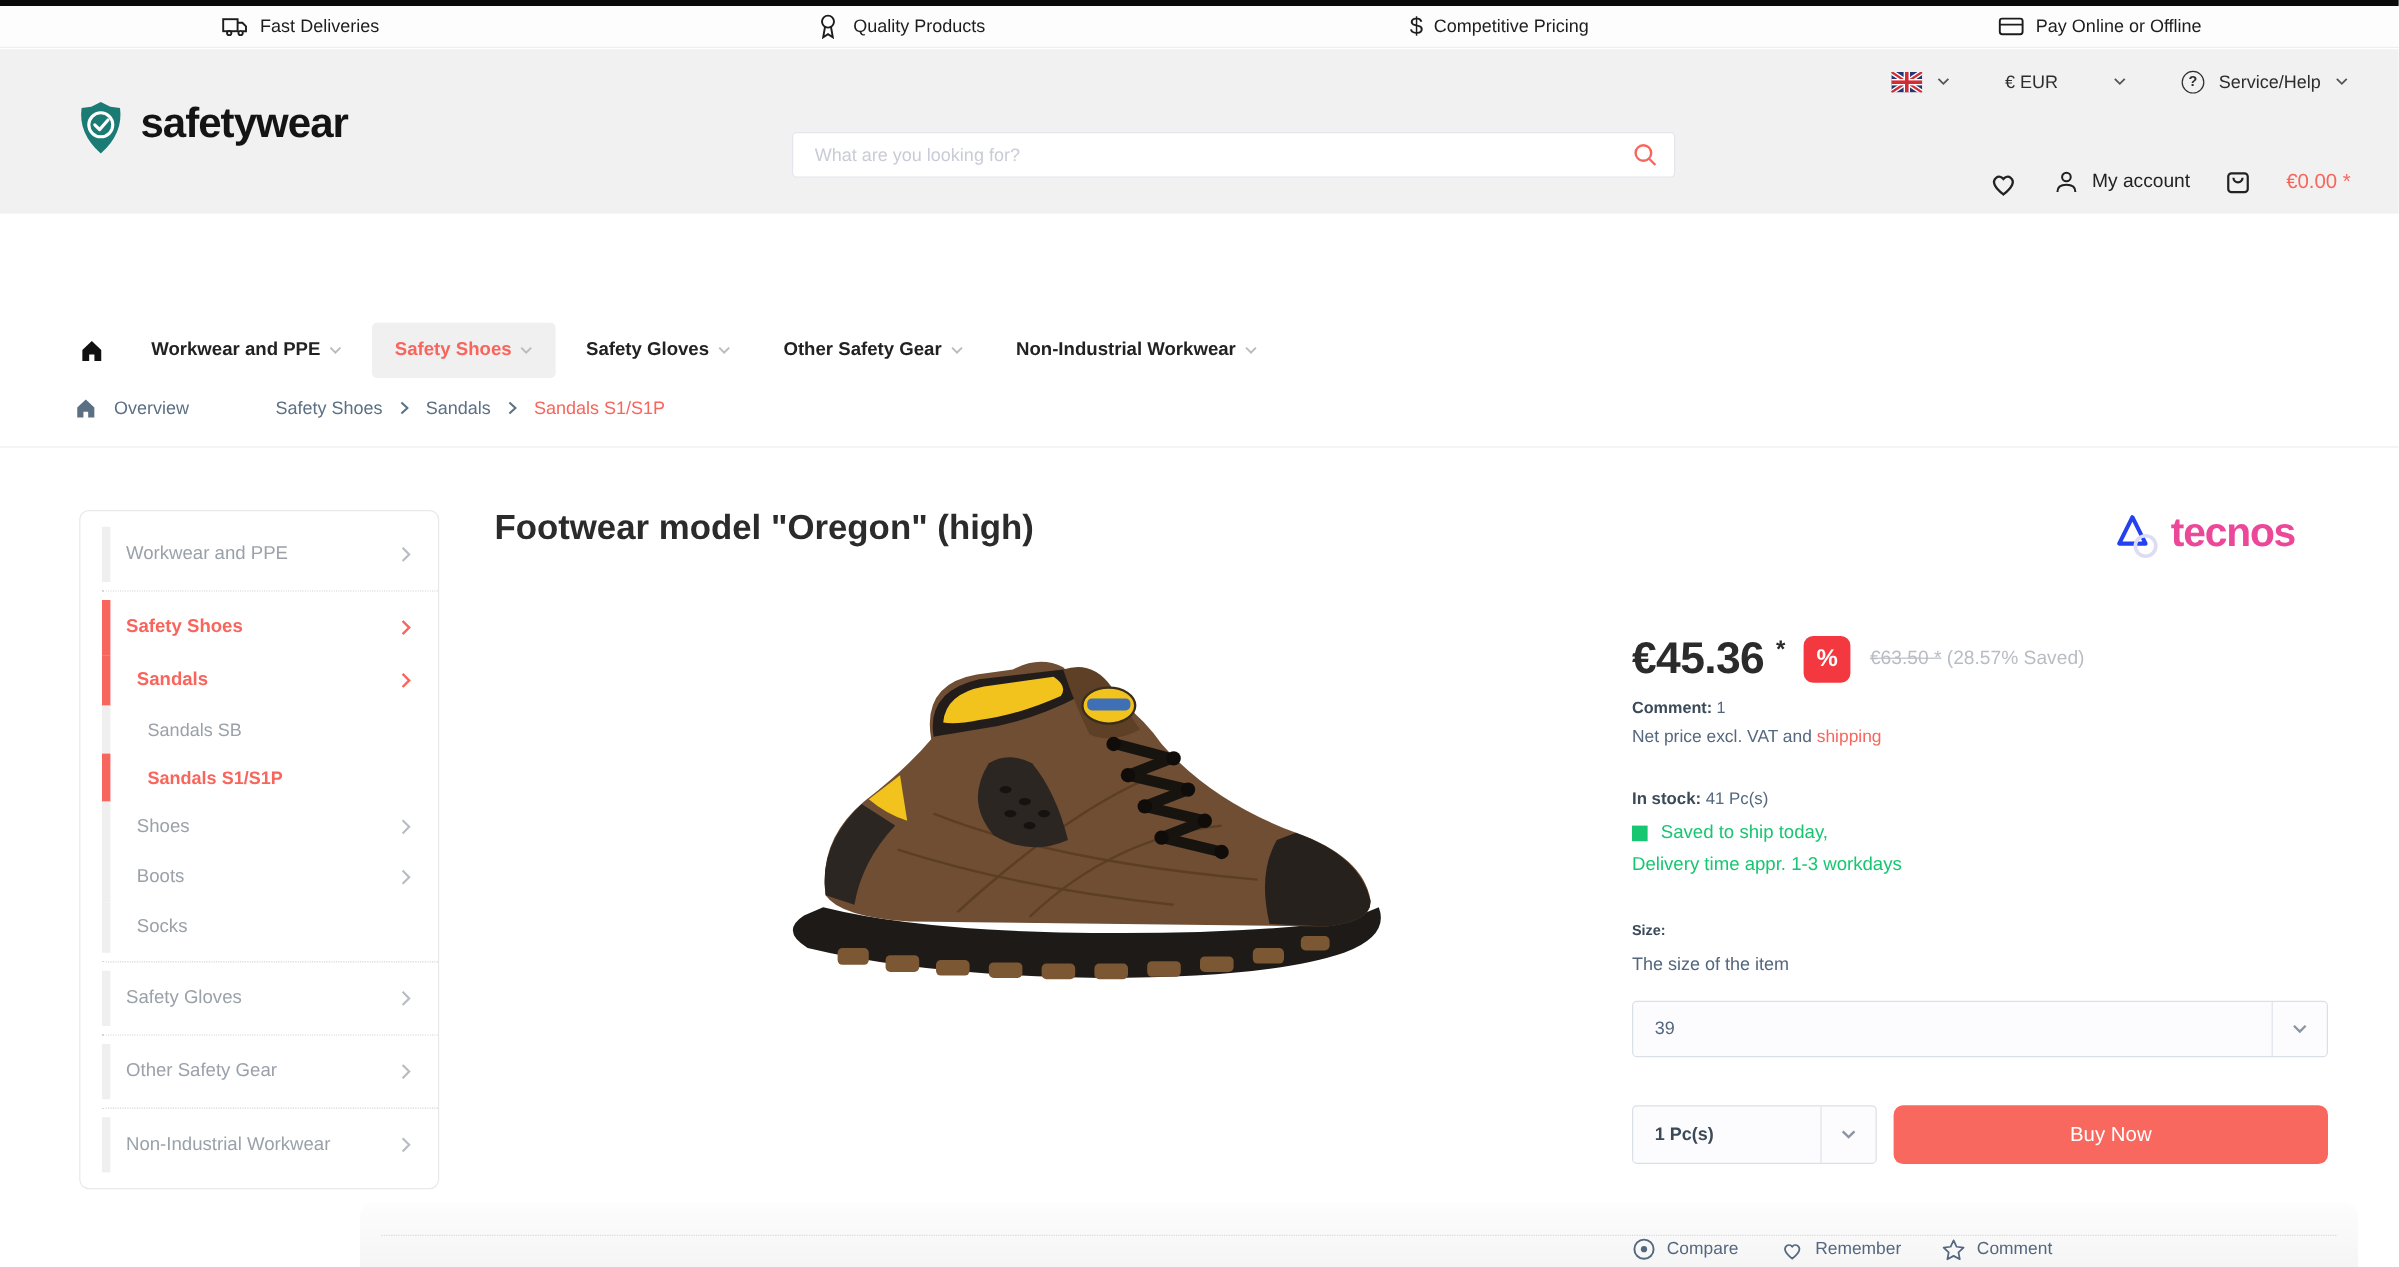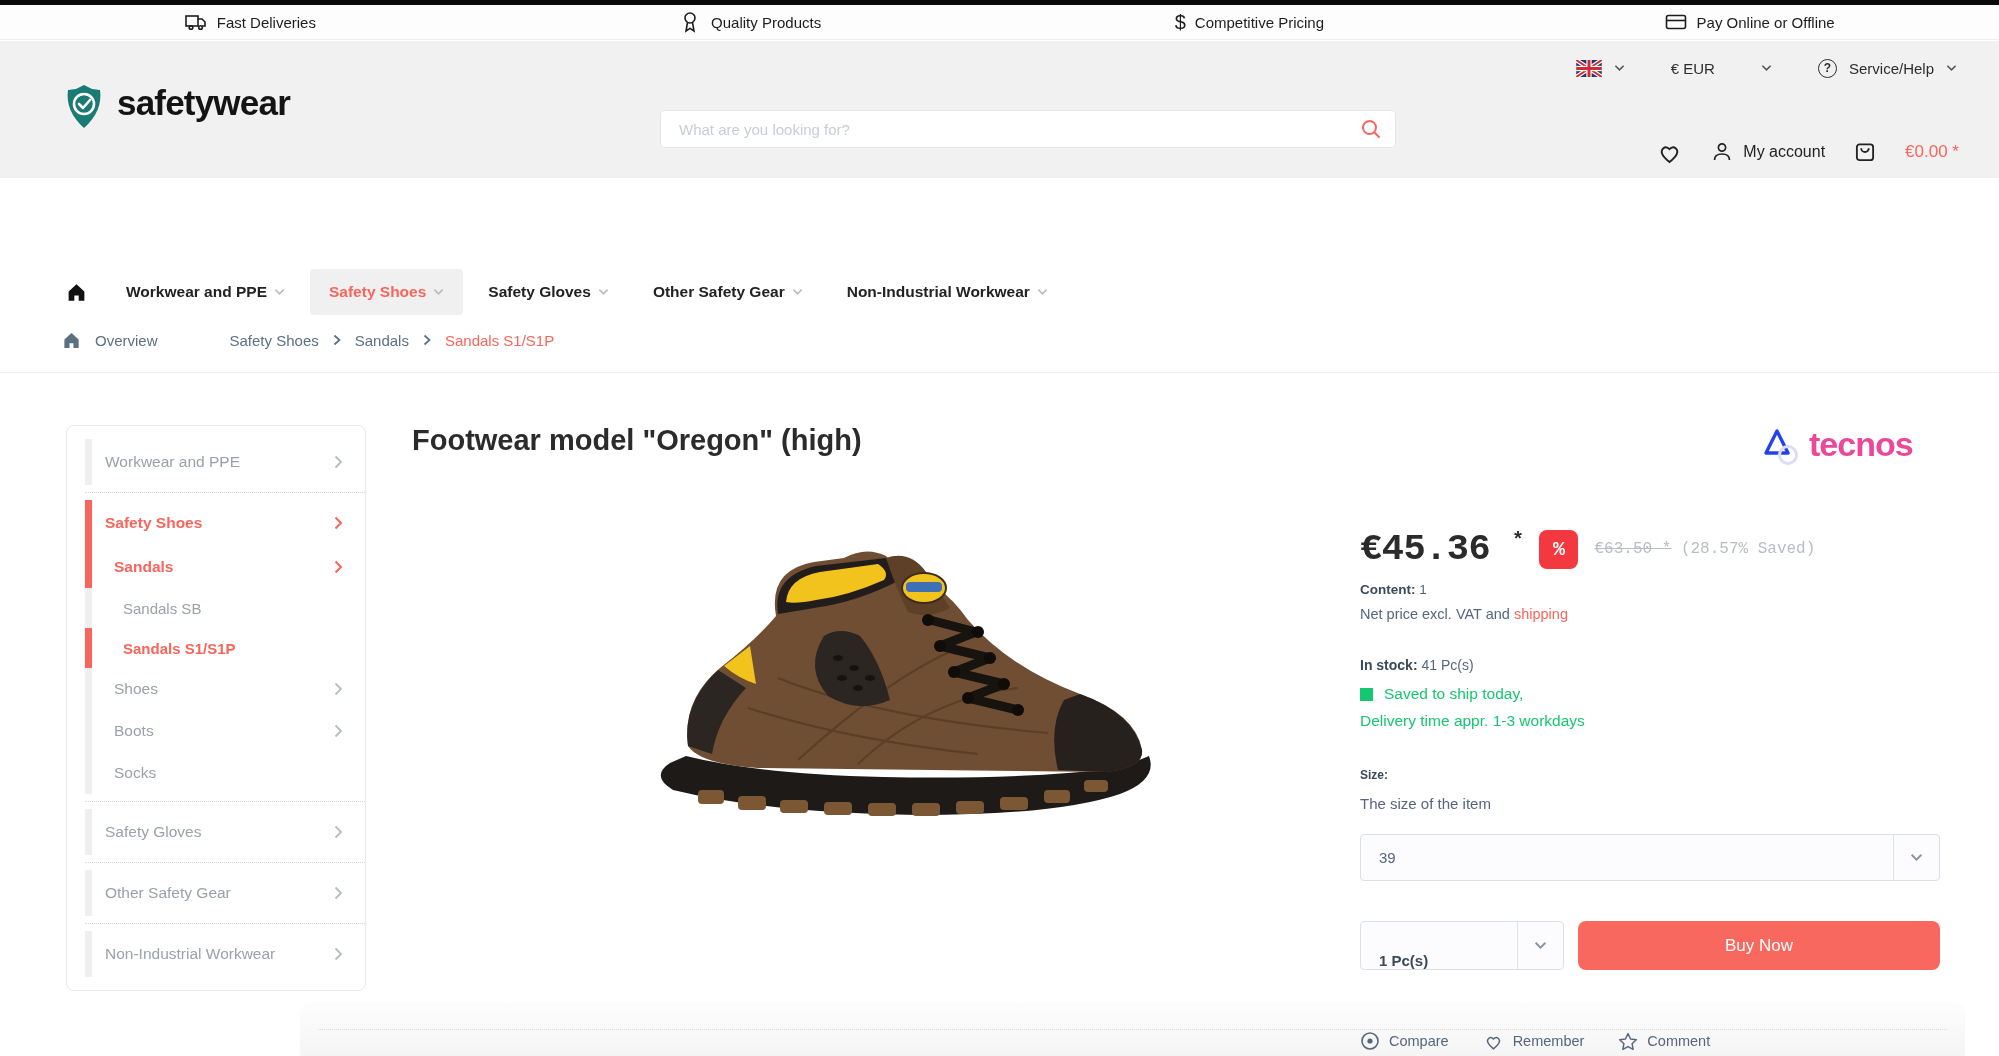--- a/index.html
+++ b/index.html
@@ -65,21 +65,21 @@
   .side-item .chev { margin-left:auto; }
   .side-div { border-top:1px dotted #d6d6d6; margin:7px 0 7px 18px; }
 
   
   .page-title { position:absolute; left:412px; top:424px; font-size:29px; font-weight:bold; color:#2b2b2b; }
   .tecnos { position:absolute; left:1758px; top:422px; display:flex; align-items:center; gap:3px; }
   .tecnos-text { font-size:34px; font-weight:bold; color:#ec4899; letter-spacing:-1px; }
   .boot { position:absolute; left:628px; top:528px; cursor:pointer; }
 
   .info { position:absolute; left:1360px; top:528px; width:580px; }
-  .price-row { display:flex; align-items:center; gap:16px;font-family:Liberation Mono, monospace; }
+  .price-row { display:flex; align-items:center; gap:16px; }
   .price { font-size:37px; font-weight:bold; color:#2b2b2b; letter-spacing:-0.5px; }
   .price sup { font-size:20px; font-weight:bold; }
   .pbadge { width:39px; height:39px; border-radius:8px; background:#f4383f; color:#fff;
     display:flex; align-items:center; justify-content:center; font-size:20px; font-weight:bold; }
   .oldwrap { font-size:16px; color:#b8bdc4; }
   .oldprice { text-decoration:line-through; }
   .content-row { margin-top:12px; font-size:13.5px; color:#54677e; }
   .content-row b { color:#3b4a59; }
   .net-row { margin-top:9px; font-size:14.5px; color:#54677e; }
   .net-row .lnk { color:#f8655c; cursor:pointer; }
@@ -90,21 +90,21 @@
   .delivery-row { margin-top:9px; font-size:15.5px; color:#17c671; }
   .size-label { margin-top:38px; font-size:12px; font-weight:bold; color:#3b4a59; }
   .size-desc { margin-top:13px; font-size:15px; color:#54677e; }
   .select { position:relative; height:47px; border:1px solid #dbdfe7; border-radius:4px;
     background:#fcfcfe; display:flex; align-items:center; cursor:pointer; }
   .select .val { padding-left:18px; font-size:15px; color:#54677e; }
   .select .chevbox { position:absolute; right:0; top:0; bottom:0; width:46px;
     border-left:1px solid #dfe3ea; display:flex; align-items:center; justify-content:center; }
   .size-select { margin-top:22px; }
   .buy-row { margin-top:40px; display:flex; gap:14px; }
-  .qty-select { width:204px; height:49px;align-items:flex-end; }
+  .qty-select { width:204px; height:49px; }
   .qty-select .val { font-weight:bold; color:#3b4a59; }
   .buy-btn { flex:1; height:49px; background:#f8685e; border:0; border-radius:8px; color:#fff;
     font-size:17px; font-family:"Liberation Sans", sans-serif; cursor:pointer; }
 
   
   .bottom-panel { position:absolute; left:300px; right:34px; top:1002px; height:54px;
     background:linear-gradient(180deg,#fdfdfd,#f5f5f5); border-radius:12px 12px 0 0; }
   .bottom-panel::after { content:""; position:absolute; top:27px; left:18px; right:18px; border-top:1px dotted #d9d9d9; }
   .actions { position:absolute; left:1360px; top:1031px; display:flex; align-items:center; gap:34px; }
   .action { display:flex; align-items:center; gap:9px; font-size:14.5px; color:#54677e; cursor:pointer; }
@@ -443,21 +443,21 @@
 <div class="info">
   <div class="price-row">
     <span class="price"><span>€45.36</span> <sup>*</sup></span>
     <span class="pbadge">%</span>
     <span class="oldwrap">
       <span class="oldprice">€63.50 *</span>
       <span>(28.57% Saved)</span>
     </span>
   </div>
   <div class="content-row">
-    <b>Content:</b>
+    <b>Comment:</b>
     <span>1</span>
   </div>
   <div class="net-row">
     <span>Net price excl. VAT and</span>
     <span class="lnk">shipping</span>
   </div>
   <div class="stock-row">
     <b>In stock:</b>
     <span>41 Pc(s)</span>
   </div>

